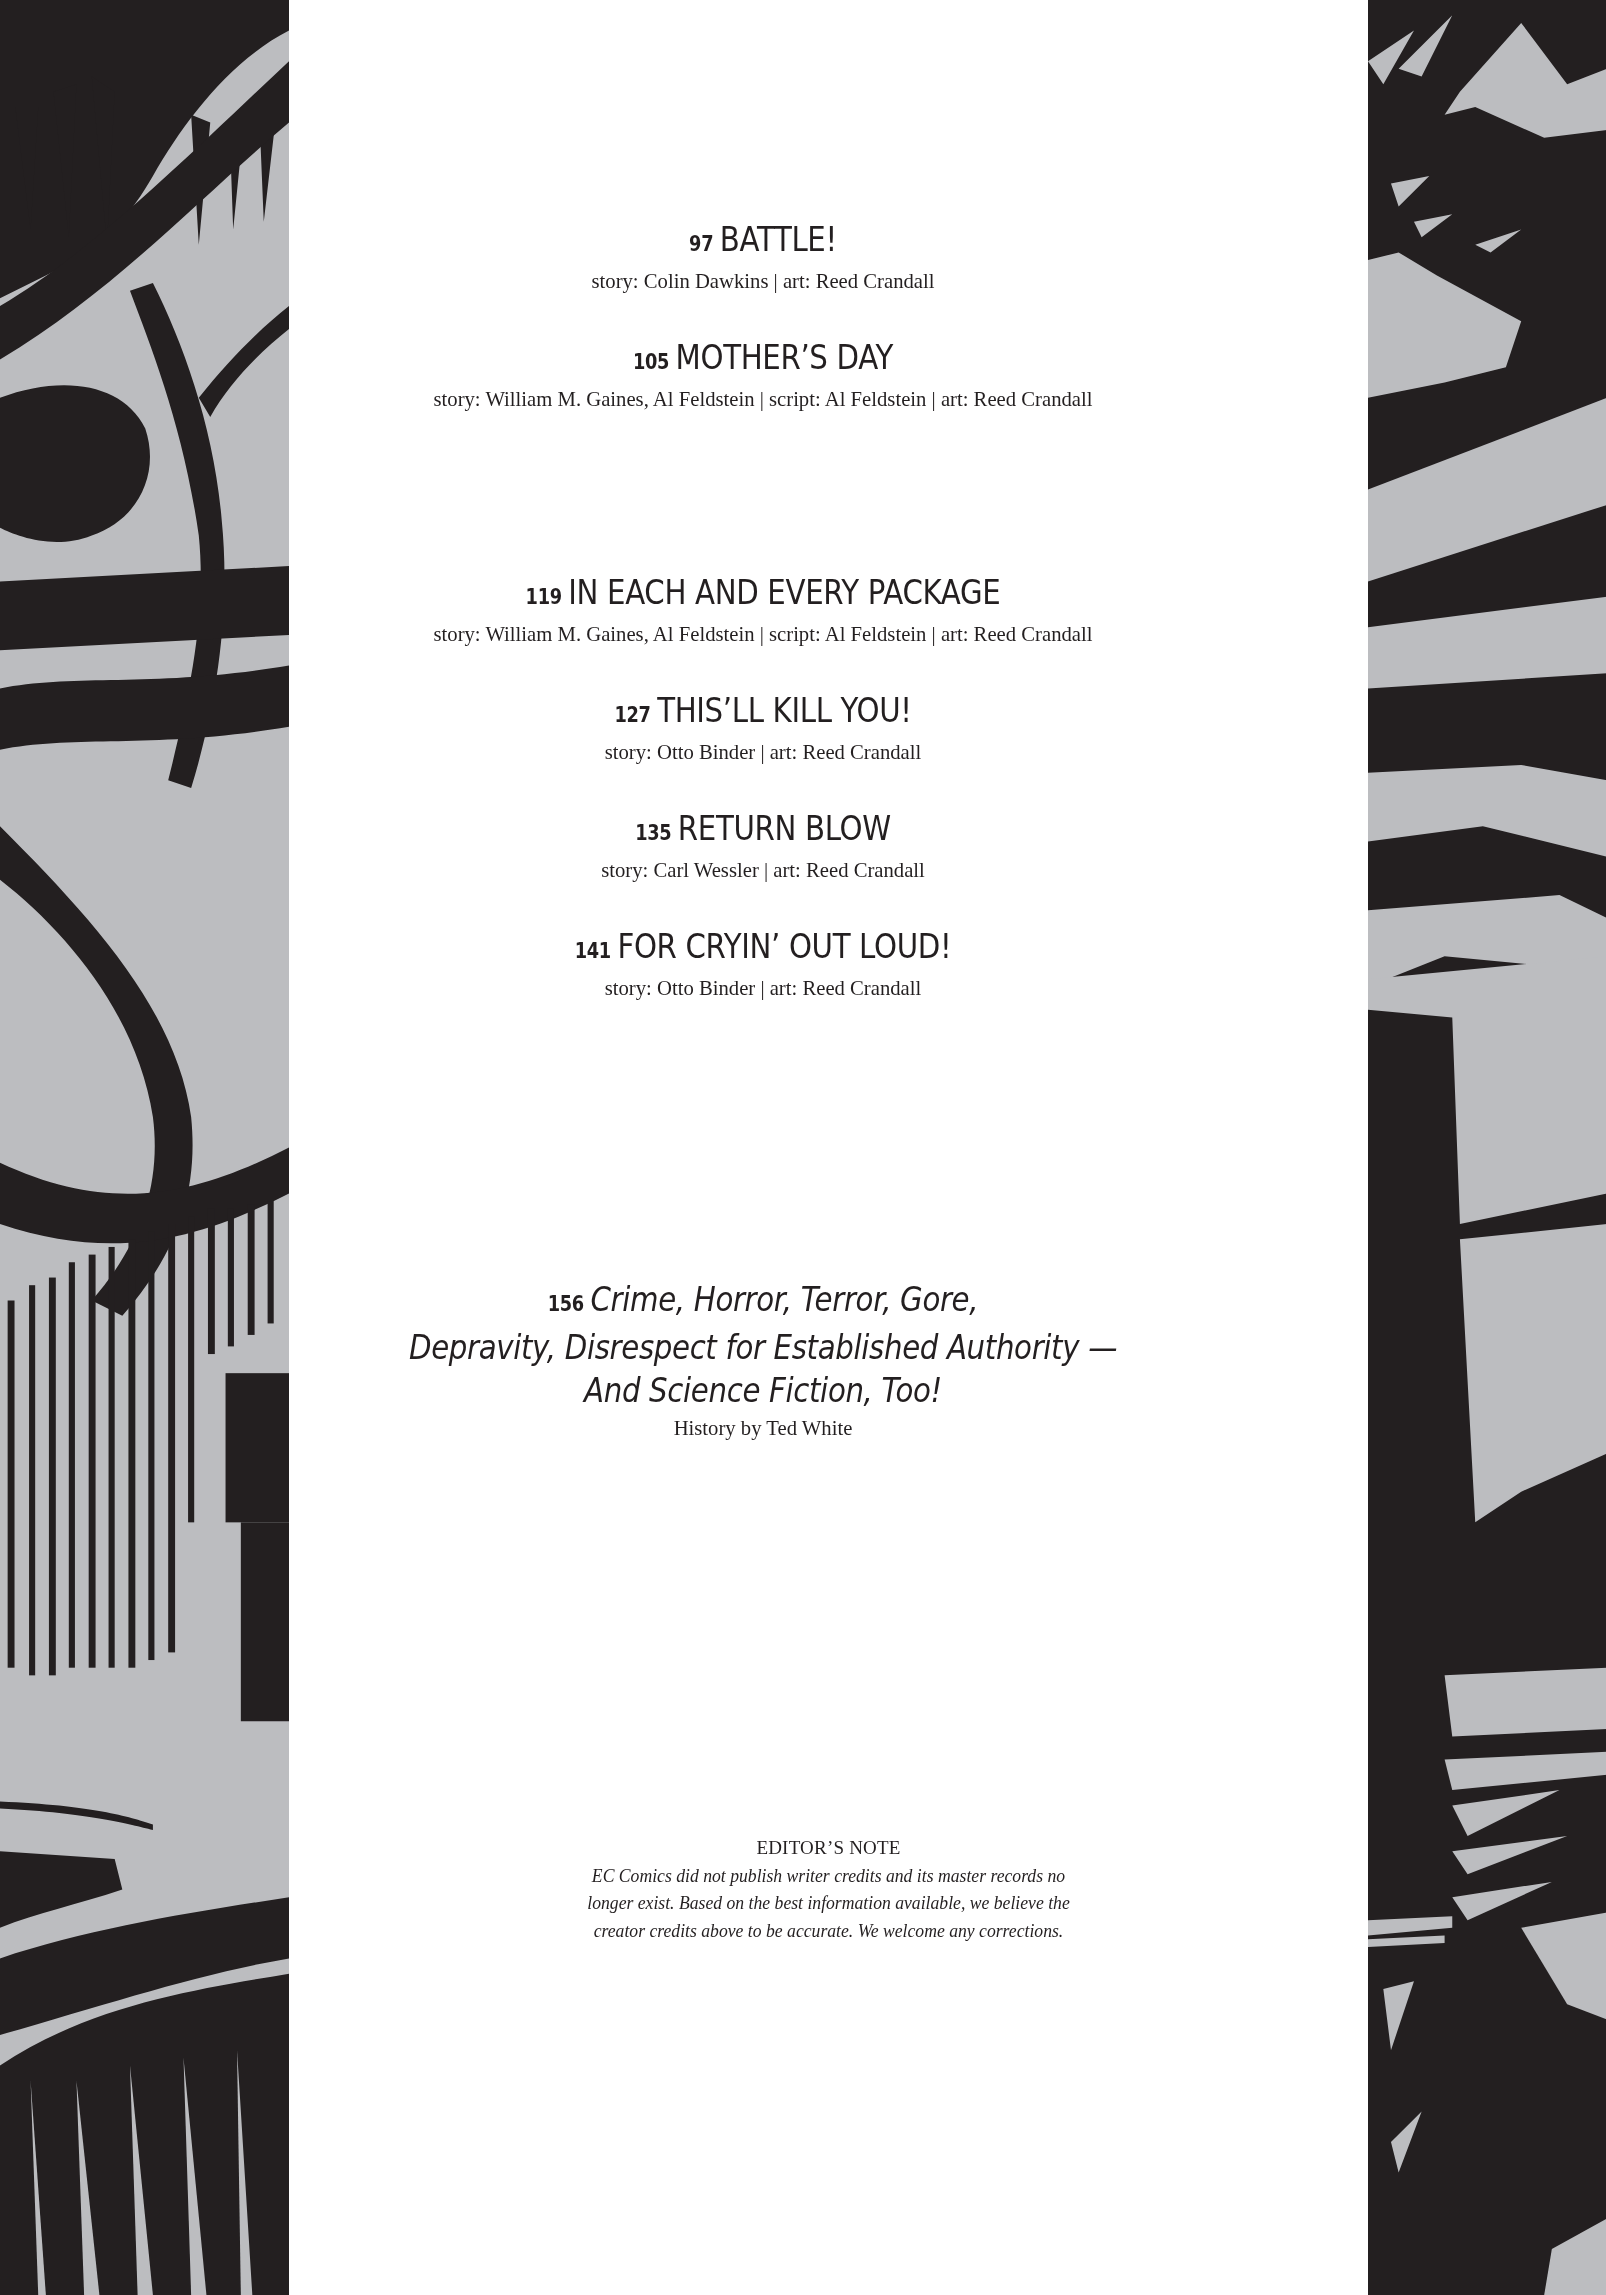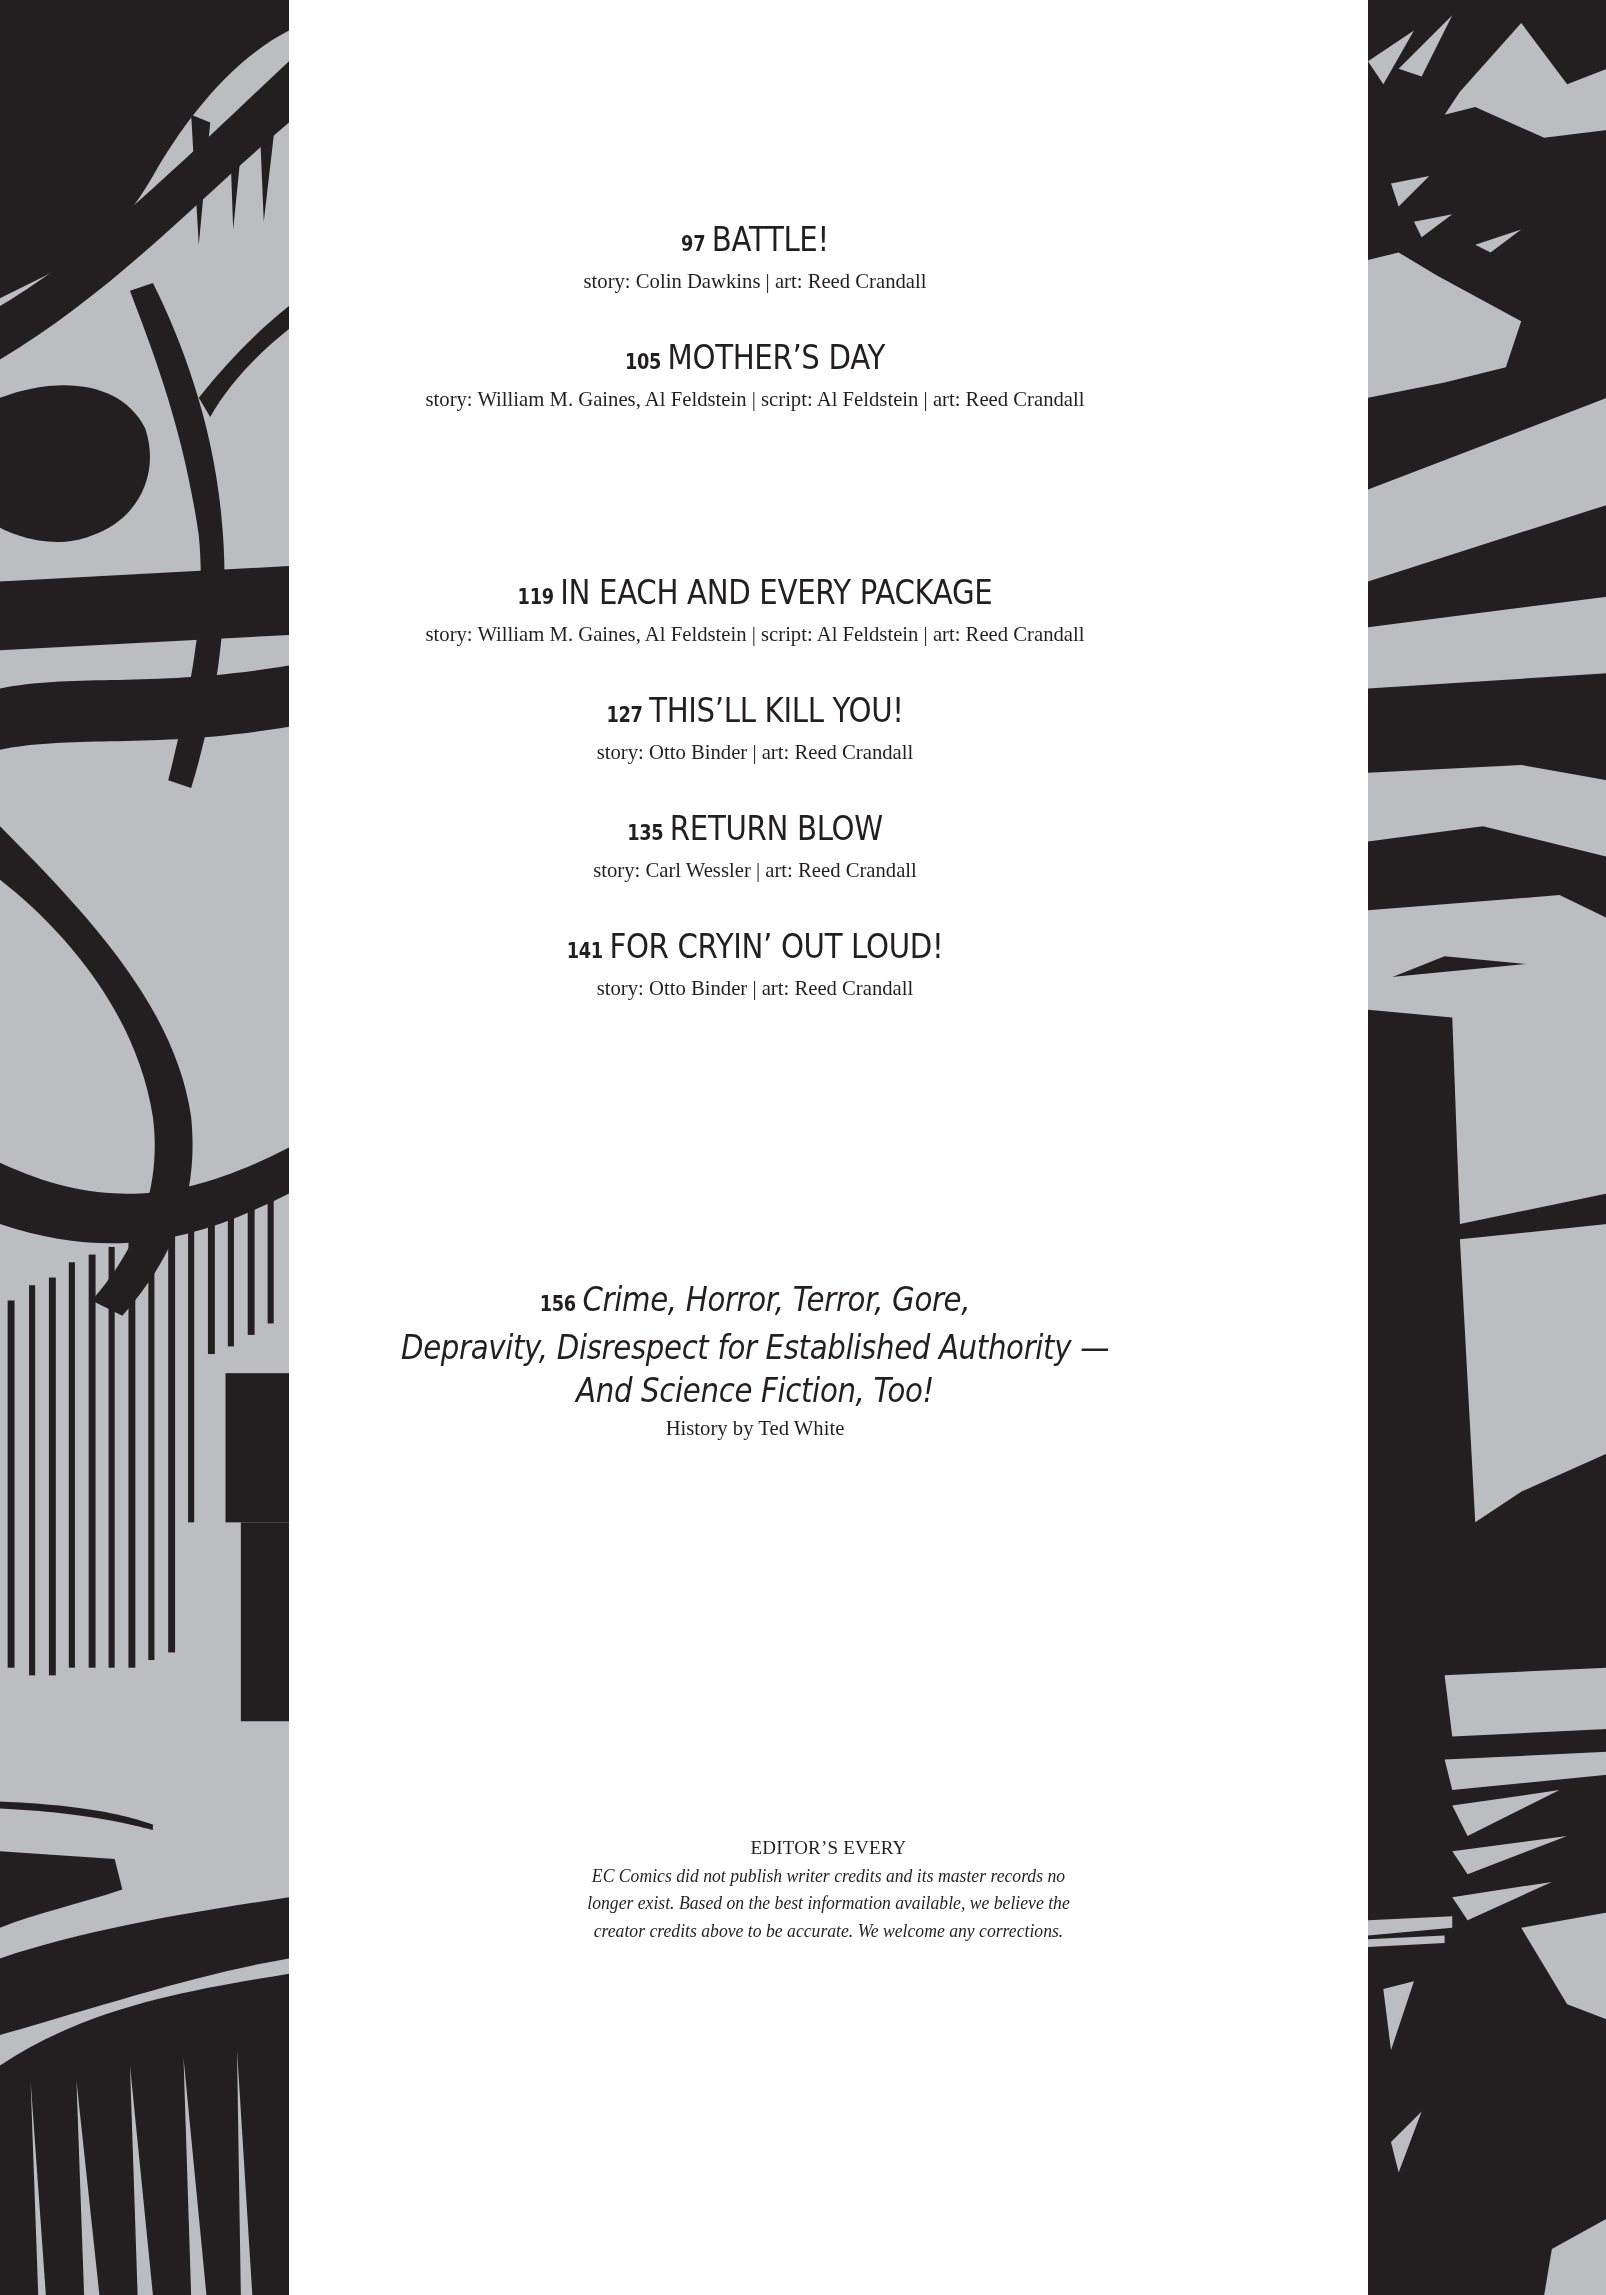--- a/index.html
+++ b/index.html
@@ -12,21 +12,21 @@
     background: #bcbdc0;
   }
   .panel svg { display: block; width: 100%; height: 100%; }
   #left-panel { left: 0; width: 289px; }
   #right-panel { left: 1368px; width: 239px; }
 
   #toc {
     position: absolute; left: 289px; width: 1079px; top: 0; height: 2295px;
   }
   .entry {
-    position: absolute; left: 4px; width: 924px; text-align: center;
+    position: absolute; left: 12px; width: 924px; text-align: center;
   }
   .title-line {
     font-family: "DejaVu Sans", sans-serif;
     font-size: 34px; line-height: 41px; letter-spacing: -0.4px;
     transform: scaleX(0.86); transform-origin: center;
     white-space: nowrap;
   }
   .page-num {
     font-family: "DejaVu Sans", sans-serif; font-weight: bold;
     font-size: 20.7px; margin-right: 7.7px; letter-spacing: -0.4px;
@@ -188,20 +188,20 @@
       <span class="title-text italic">Depravity, Disrespect for Established Authority —</span>
     </div>
     <div class="title-line">
       <span class="title-text italic">And Science Fiction, Too!</span>
     </div>
     <div class="credit">History by Ted White</div>
   </div>
 </div>
 
 <div id="editors-note">
-  <div class="heading">EDITOR’S EVERY</div>
+  <div class="heading">EDITOR’S NOTE</div>
   <div class="body">
     <div>EC Comics did not publish writer credits and its master records no</div>
     <div>longer exist. Based on the best information available, we believe the</div>
     <div>creator credits above to be accurate. We welcome any corrections.</div>
   </div>
 </div>
 
 
 </body></html>

